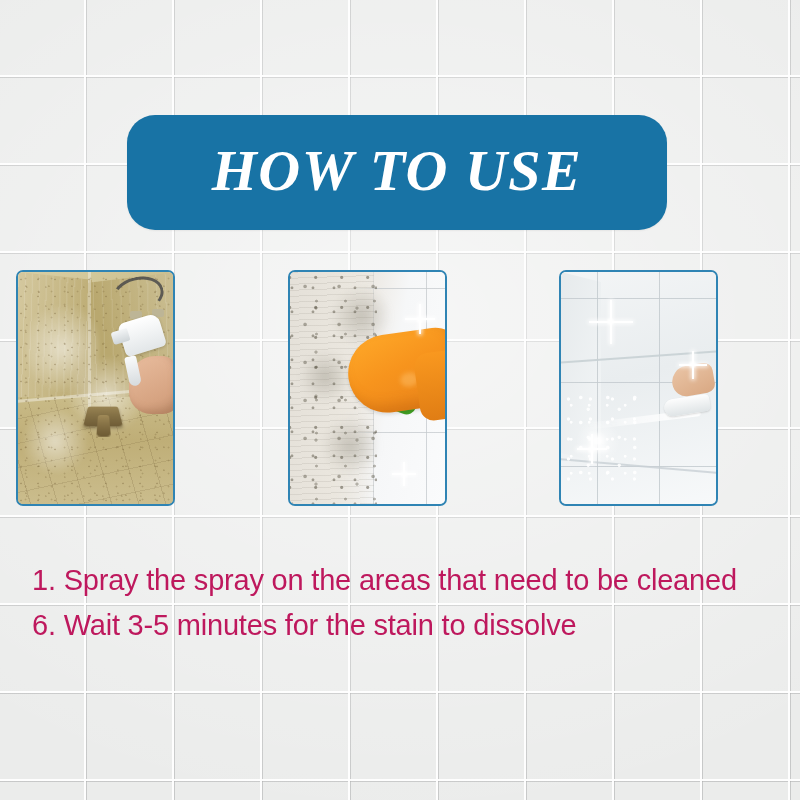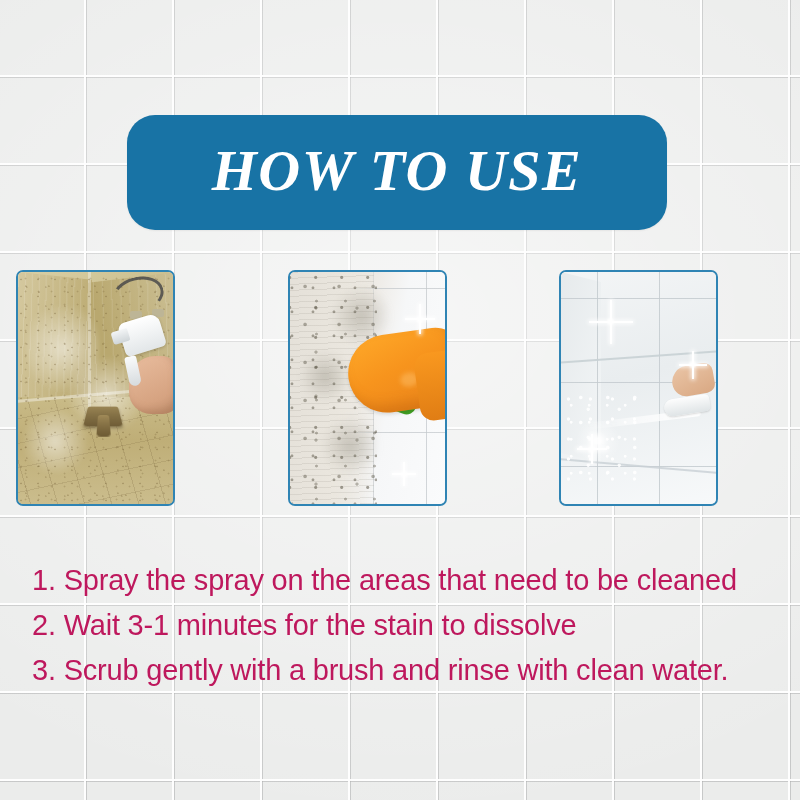--- a/index.html
+++ b/index.html
@@ -561,17 +561,16 @@
             <div class="sparkle-core"></div>
           </div>
         </div>
       </div>
     </div>
 
   </div>
 
   <div class="instructions">
     <div class="instruction-line">1. Spray the spray on the areas that need to be cleaned</div>
-    <div class="instruction-line">2. Wait 3-1 minutes for the stain to dissolve</div>
-    <div class="instruction-line">3. Scrub gently with a brush and rinse with clean water.</div>
+    <div class="instruction-line">6. Wait 3-5 minutes for the stain to dissolve</div>
   </div>
 
 </div>
 
 </body></html>

